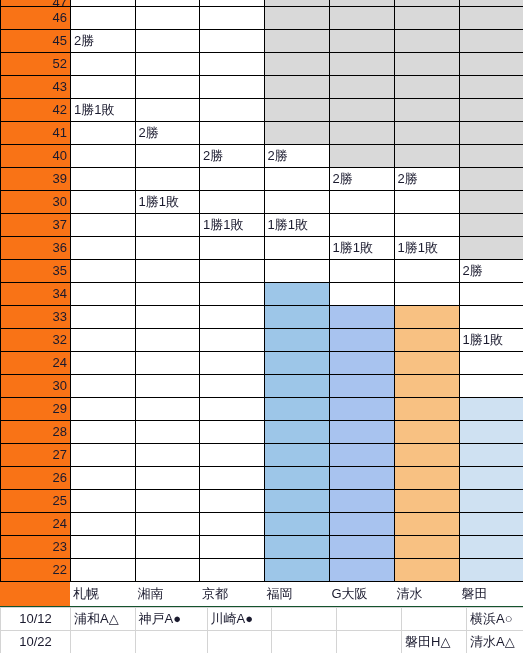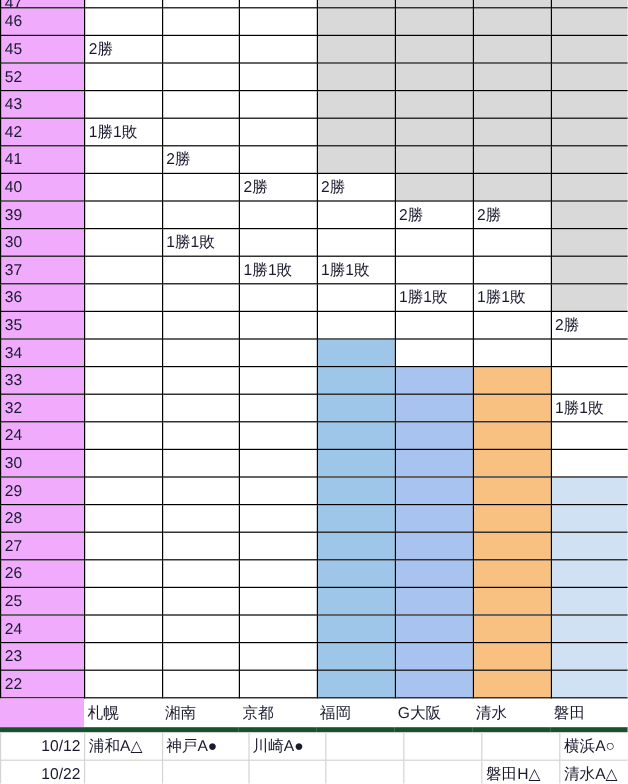--- a/index.html
+++ b/index.html
@@ -10,52 +10,52 @@
   }
   #sheet{position:relative;width:523px;height:653px;}
 
   
   table.grid{border-collapse:collapse;table-layout:fixed;width:523px;}
   table.grid td{
     height:22px;padding:0 3px;font-size:13px;line-height:22px;
     border:1px solid #000;white-space:nowrap;overflow:hidden;
     box-sizing:border-box;color:#1a1a2e;
   }
-  td.pts{width:70px;border-left:1px solid #000;background:#f0abfc;margin-left:20px;}
+  td.pts{width:70px;text-align:right;border-left:1px solid #000;background:#f97316;margin-left:20px;}
   td.cell{width:64.5px;text-align:left;background:#fff;}
   td.c5{width:65px;}
   td.c6{width:65px;}
   td.c7{width:70px;}
   tr.clip td{height:6px;line-height:6px;border-top:none;}
 
   .g{background:#d9d9d9;}
   .f1{background:#f2ccce;}
   .f2{background:#d9e6cf;}
   .f3{background:#ca91ae;}
   .f4{background:#9dc6e8;}
   .f5{background:#a8c3ef;}
   .f6{background:#f8c182;}
   .f7{background:#cfe1f2;}
 
   
   table.teams{border-collapse:collapse;table-layout:fixed;width:523px;}
   table.teams td{
     height:24px;padding:0 3px;font-size:13px;line-height:24px;
-    border:none;border-bottom:4px solid #14532d;
+    border:none;border-bottom:1px solid #14532d;
     white-space:nowrap;overflow:hidden;box-sizing:border-box;color:#1a1a2e;
   }
 
   
   table.fix{border-collapse:collapse;table-layout:fixed;width:523px;}
   table.fix td{
     height:22px;padding:0 3px;font-size:13px;line-height:22px;
     border:1px solid #d4d4d4;white-space:nowrap;overflow:hidden;
     box-sizing:border-box;color:#1a1a2e;
   }
-  table.fix td.date{width:70px;text-align:right;}
+  table.fix td.date{width:70px;text-align:center;}
   .red{color:#ff0000;}
 </style>
 </head>
 <body>
 
 <div id="sheet">
 
   <table class="grid">
     <tbody id="grid-body">
         <tr class="clip">

